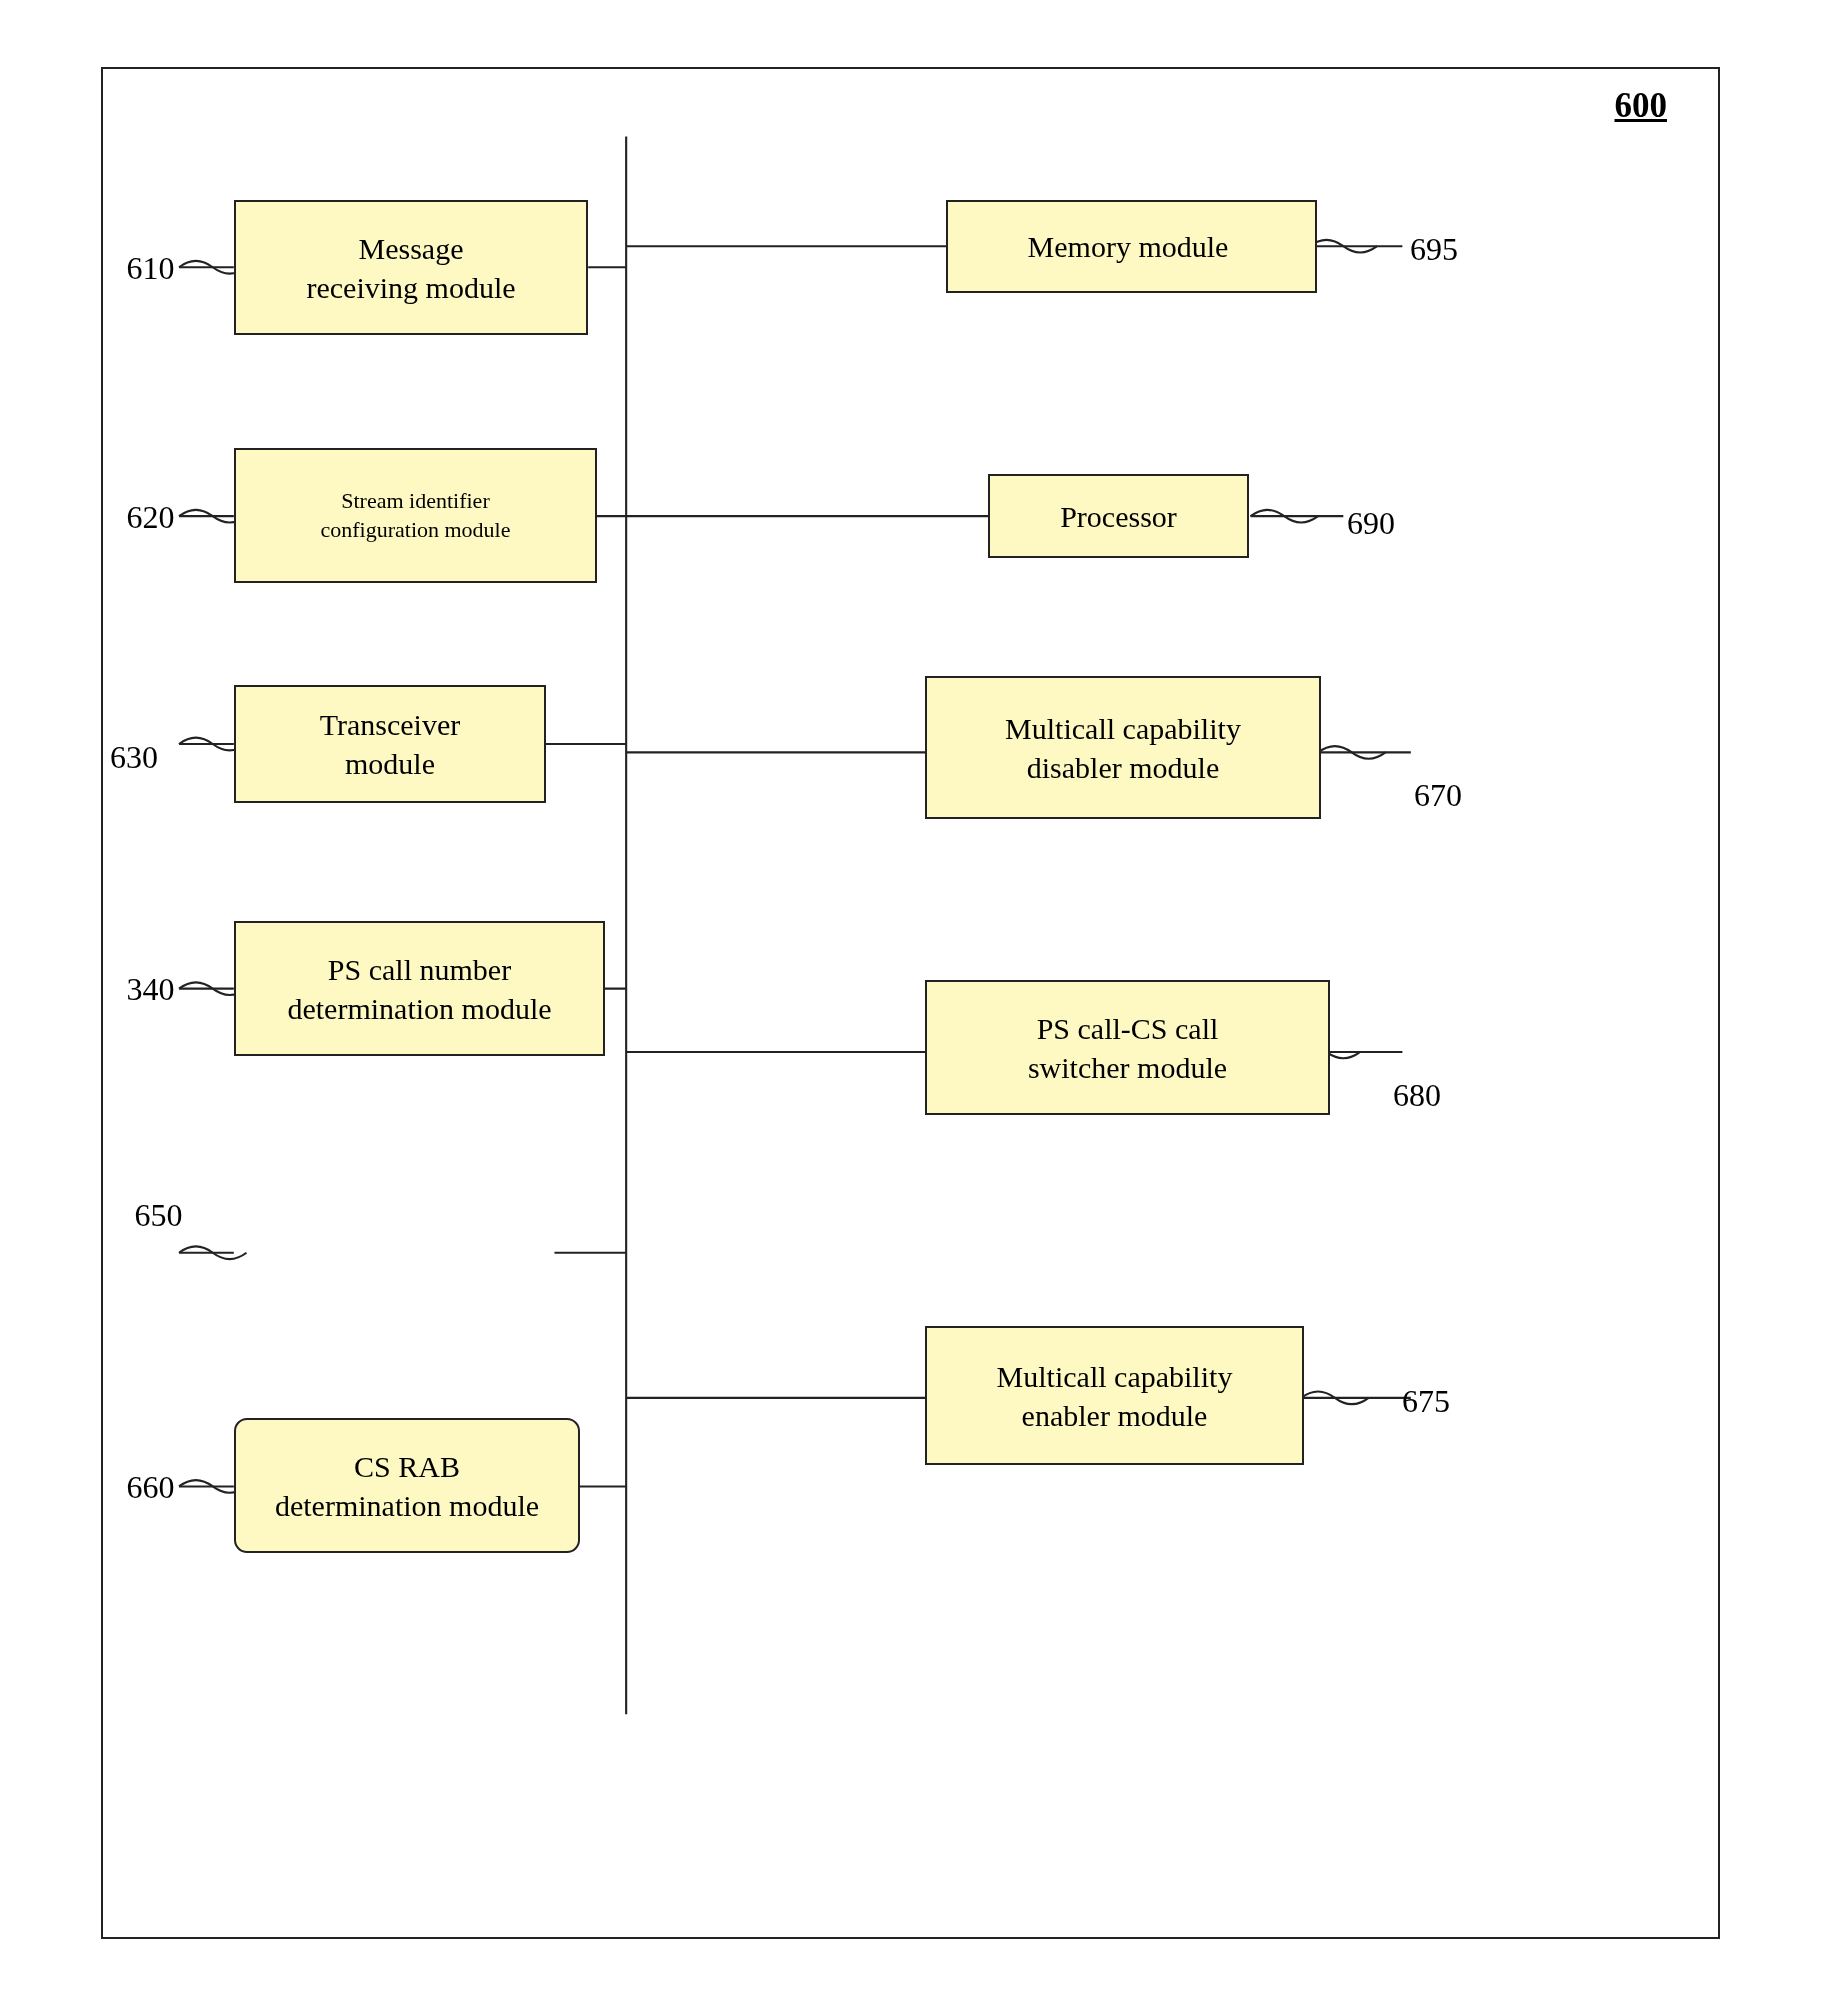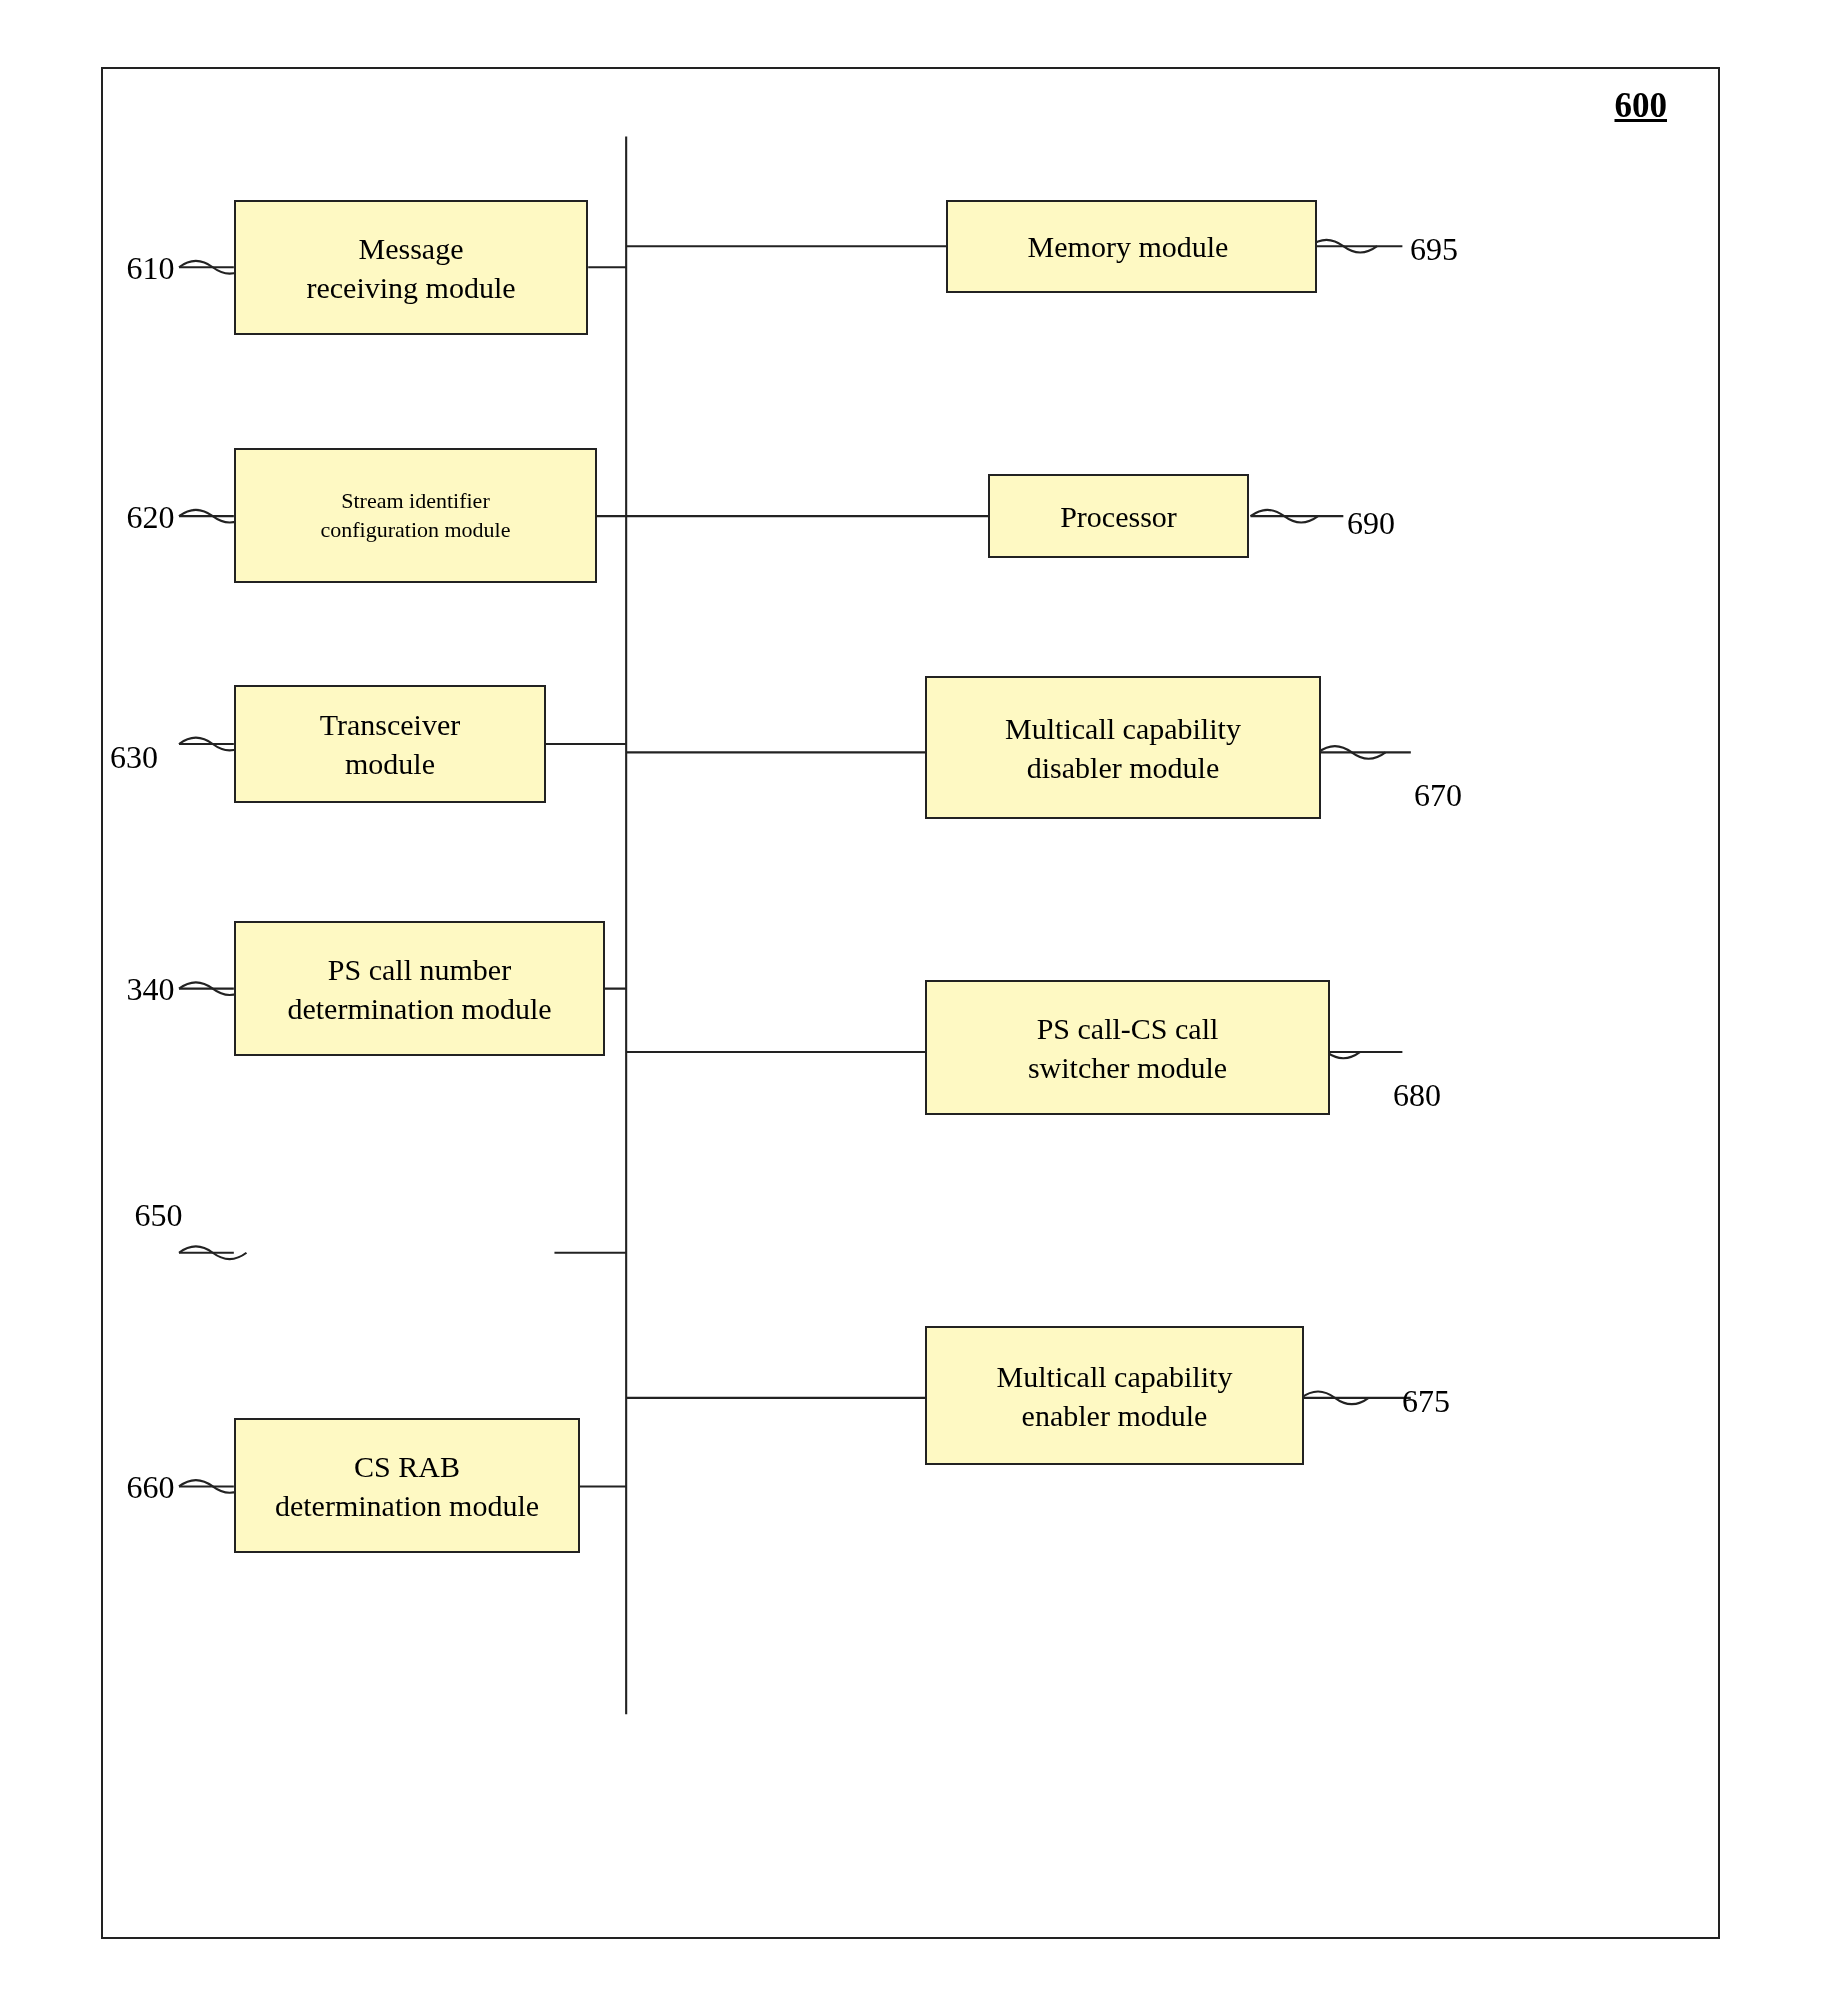--- a/index.html
+++ b/index.html
@@ -147,21 +147,21 @@
   </div>
   <div class="label" style="top:662px; left:7px;margin-top:8px;">630</div>
 
   <div class="box" style="top:852px; left:131px; width:371px; height:135px; font-size:30px;">
     PS call number<br>determination module
   </div>
   <div class="label" style="top:902px; left:23.6px;">340</div>
 
   <div class="label" style="top:1128px; left:23.6px;margin-left:8px;">650</div>
 
-  <div class="box" style="top:1349px; left:131px; width:346px; height:135px; font-size:30px;">
+  <div class="box" style="top:1349px; left:131px; width:346px; height:135px; font-size:30px;border-radius:13px;">
     CS RAB<br>determination module
   </div>
   <div class="label" style="top:1400px; left:23.6px;">660</div>
 
   <div class="box" style="top:131px; left:843px; width:371px; height:93px; font-size:30px;padding-left:8px;">
     Memory module
   </div>
   <div class="label" style="top:162px; left:1307px;">695</div>
 
   <div class="box" style="top:405px; left:885px; width:261px; height:84px; font-size:30px;">

